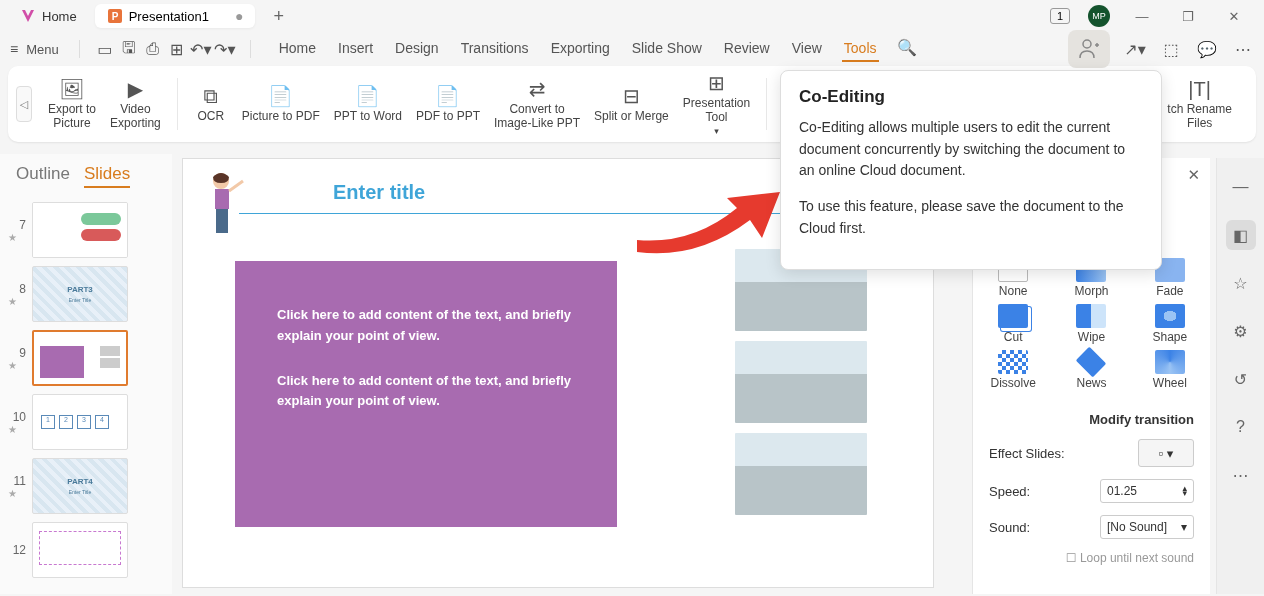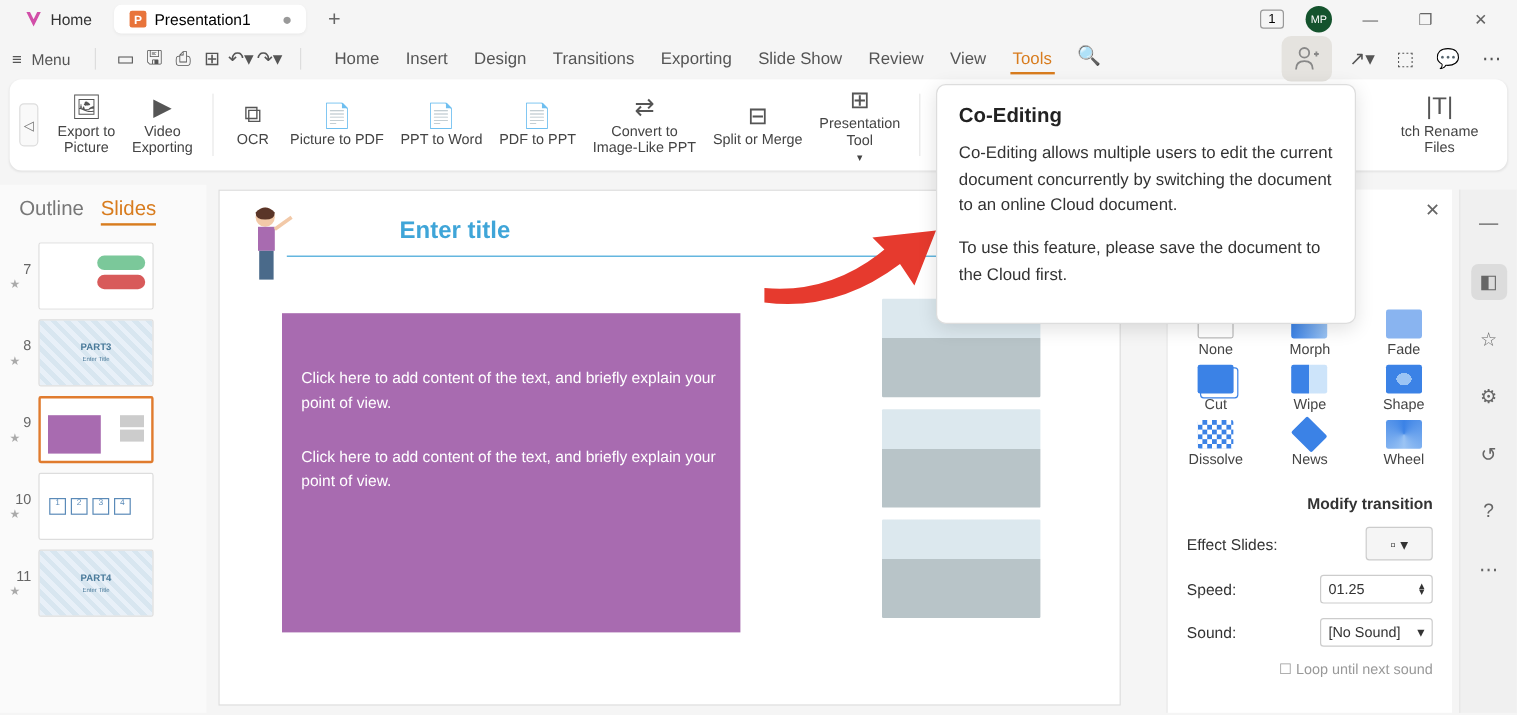--- a/index.html
+++ b/index.html
@@ -51,30 +51,30 @@
 .thumb-star { font-size: 10px; color: #aaa; }
 .thumb-box { width: 96px; height: 56px; background: #fff; border: 1px solid #ddd; border-radius: 2px; position: relative; overflow: hidden; }
 .thumb-box.selected { border: 2px solid #e07b2e; }
 .thumb-inner { position: absolute; inset: 0; }
 
 
 .canvas-area { position: absolute; left: 182px; top: 158px; width: 752px; height: 430px; background: #fff; border: 1px solid #ddd; }
 .slide-title { color: #3fa5d8; font-size: 20px; font-weight: 600; padding: 22px 0 6px 150px; }
 .slide-title-line { position: absolute; left: 56px; top: 54px; right: 28px; height: 1px; background: #3fa5d8; }
 .teacher-figure { position: absolute; left: 20px; top: 10px; width: 44px; height: 68px; }
-.purple-box { position: absolute; left: 52px; top: 102px; width: 382px; height: 266px; background: #a86bb0; color: #fff; padding: 44px 16px; font-size: 13px; line-height: 1.6; }
+.purple-box { position: absolute; left: 52px; top: 102px; width: 382px; height: 266px; background: #a86bb0; color: #fff; padding: 44px 42px; font-size: 13px; line-height: 1.6; font-weight: bold; }
 .purple-box p { margin-bottom: 24px; }
 .img-col { position: absolute; right: 66px; top: 90px; width: 132px; display: flex; flex-direction: column; gap: 10px; }
 .img-ph { width: 132px; height: 82px; background: linear-gradient(180deg, #dce8ee 40%, #b8c4c8 40%); border-radius: 1px; }
 
 
 .red-arrow { position: absolute; left: 632px; top: 190px; width: 150px; height: 64px; z-index: 50; }
 
 
-.tooltip { position: absolute; left: 780px; top: 70px; width: 350px; background: #fff; border: 1px solid #ddd; border-radius: 8px; box-shadow: 0 4px 16px rgba(0,0,0,0.12); padding: 16px 18px; z-index: 60; }
+.tooltip { position: absolute; left: 780px; top: 70px; width: 382px; background: #fff; border: 1px solid #ddd; border-radius: 8px; box-shadow: 0 4px 16px rgba(0,0,0,0.12); padding: 16px 18px; z-index: 60; }
 .tooltip h3 { font-size: 17px; font-weight: 700; margin-bottom: 10px; color: #222; }
 .tooltip p { font-size: 14px; color: #333; line-height: 1.55; margin-bottom: 14px; }
 
 
 .rightpanel { position: absolute; right: 54px; top: 158px; width: 238px; height: 436px; background: #fff; border-left: 1px solid #e5e5e5; }
 .rp-close { position: absolute; right: 10px; top: 8px; color: #666; font-size: 15px; }
 .trans-grid { display: grid; grid-template-columns: repeat(3, 1fr); gap: 6px 26px; padding: 100px 14px 12px; }
 .trans-item { display: flex; flex-direction: column; align-items: center; gap: 2px; font-size: 12px; color: #444; }
 .trans-swatch { width: 30px; height: 24px; background: #3b82e6; border-radius: 2px; }
 .trans-swatch.none { background: #fff; border: 1px solid #bbb; }
@@ -282,20 +282,28 @@
       </div>
   </div>
   <div class="thumb-row">
     <div>
         <div class="thumb-num">11</div>
         <div class="thumb-star">★</div>
       </div>
     <div class="thumb-box thumb-blue">
         <div style="position:absolute;width:100%;text-align:center;top:18px;font-size:8px;color:#4a7a9a;font-weight:bold">PART4</div>
         <div style="position:absolute;width:100%;text-align:center;top:30px;font-size:5px;color:#4a7a9a">Enter Title</div>
+      </div>
+  </div>
+  <div class="thumb-row">
+    <div>
+        <div class="thumb-num">12</div>
+      </div>
+    <div class="thumb-box">
+        <div style="position:absolute;left:6px;top:8px;right:6px;height:34px;border:1px dashed #c878d0"></div>
       </div>
   </div>
 </div>
 
 <div class="canvas-area">
   <svg class="teacher-figure" viewBox="0 0 44 68">
       <circle cx="18" cy="12" r="8" fill="#f2c9a8"></circle>
       <path d="M10 8 Q18 0 26 8 Q26 14 18 14 Q10 14 10 8" fill="#5a3528"></path>
       <rect x="12" y="20" width="14" height="20" fill="#a86bb0"></rect>
       <rect x="13" y="40" width="12" height="24" fill="#4a6a8a"></rect>

